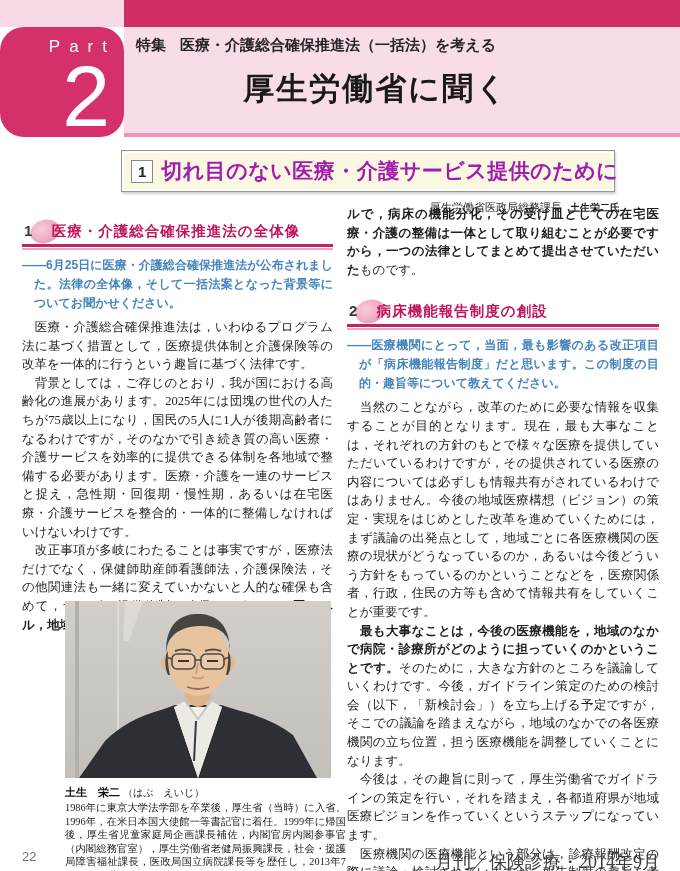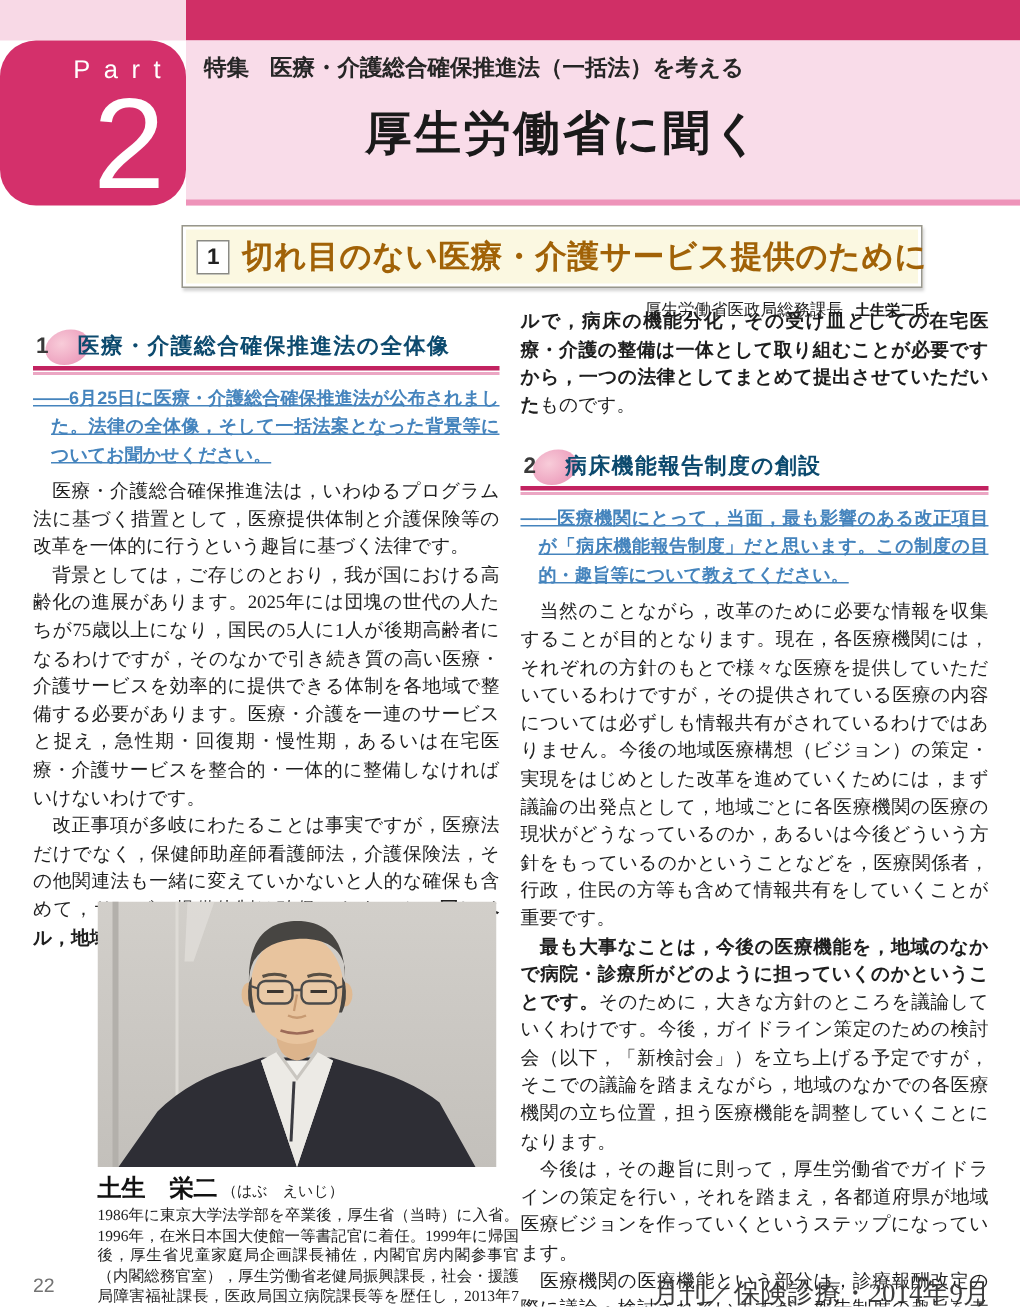--- a/index.html
+++ b/index.html
@@ -39,21 +39,21 @@
     position:absolute; left:121px; top:150px; width:494px; height:42px;
     background:#fbf8e1; border:1px solid #97968e;
     box-shadow:inset 0 0 0 2px #ffffff, 1px 2px 2px rgba(0,0,0,0.18);
     display:flex; align-items:center; padding-left:9px;
     font-family:"Liberation Sans","DejaVu Sans",sans-serif;
   }
   .section-numbox {
     background:#fff; border:1px solid #8a8a84; font-weight:bold; font-size:15px;
     line-height:21px; padding:0 6px; margin-right:8px; color:#222;
   }
-  .section-title { font-weight:900; font-size:21px; letter-spacing:0.5px; color:#a16207; white-space:nowrap; }
+  .section-title { font-weight:900; font-size:21px; letter-spacing:0.5px; color:#a21caf; white-space:nowrap; }
   
   .byline {
     position:absolute; top:197px; right:60px; text-align:right;
     font-family:"Liberation Sans","DejaVu Sans",sans-serif; color:#1c1c1c;
   }
   .byline-role { font-size:11px; margin-right:8px; }
   .byline-name { font-size:10px; font-weight:bold; }
   
   .col {
     position:absolute; width:311px; font-size:12.5px; line-height:18.6px;
@@ -65,34 +65,34 @@
   .bold { font-weight:bold; }
   
   .colhead { font-family:"Liberation Sans","DejaVu Sans",sans-serif; margin-bottom:5px; }
   .colhead-line { position:relative; padding-left:2px; height:22px; }
   .h-ellipse {
     position:absolute; left:8px; top:-2px; width:30px; height:23px; border-radius:50%;
     background:radial-gradient(ellipse at 40% 35%, #f8ccd9 0%, #ec9dbc 75%);
     transform:rotate(-18deg);
   }
   .h-num { position:relative; z-index:1; font-weight:bold; font-size:15px; color:#3a3a3a; margin-right:16px; }
-  .h-title { position:relative; z-index:1; font-weight:bold; font-size:14.5px; letter-spacing:1px; color:#0c4a6e; }
+  .h-title { position:relative; z-index:1; font-weight:bold; font-size:14.5px; letter-spacing:1px; color:#be185d; }
   .rule-dark  { height:3px; background:#c22260; }
   .rule-light { height:2px; background:#eba6c3; margin-top:1px; }
   
   .question {
     font-family:"Liberation Sans","DejaVu Sans",sans-serif;
     color:#4584bd; font-weight:bold; font-size:12px; line-height:19px;
-    padding-left:1em; text-indent:-1em; margin:6px 0 5px 0; text-align:justify;text-decoration:underline;
+    padding-left:1em; text-indent:-1em; margin:6px 0 5px 0; text-align:justify;
   }
   
   .portrait-block { position:absolute; left:65px; top:601px; width:281px; }
   .portrait-frame { width:266px; height:177px; display:block; }
   .caption-namerow { margin-top:4px; font-family:"Liberation Sans","DejaVu Sans",sans-serif; }
-  .caption-name { font-weight:bold; font-size:16px; color:#111; }
+  .caption-name { font-weight:bold; font-size:11px; color:#111; }
   .caption-reading { font-size:10px; color:#222; margin-left:3px; }
   .caption-bio {
     margin-top:1px; font-size:10.3px; line-height:13.6px; text-align:justify; color:#1c1c1c;
   }
   
   .page-number {
     position:absolute; left:22px; top:849px;
     font-family:"Liberation Sans","DejaVu Sans",sans-serif; font-size:13px; color:#737373;
   }
   .journal-line {
@@ -203,21 +203,21 @@
       <span class="h-ellipse"></span>
       <span class="h-num">2</span>
       <span class="h-title">病床機能報告制度の創設</span>
     </div>
     <div class="rule-dark"></div>
     <div class="rule-light"></div>
   </div>
 
   <div class="question">――医療機関にとって，当面，最も影響のある改正項目が「病床機能報告制度」だと思います。この制度の目的・趣旨等について教えてください。</div>
 
-  <p>　当然のことながら，改革のために必要な情報を収集することが目的となります。現在，各医療機関には，それぞれの方針のもとで様々な医療を提供していただいているわけですが，その提供されている医療の内容については必ずしも情報共有がされているわけではありません。今後の地域医療構想（ビジョン）の策定・実現をはじめとした改革を進めていくためには，まず議論の出発点として，地域ごとに各医療機関の医療の現状がどうなっているのか，あるいは今後どういう方針をもっているのかということなどを，医療関係者，行政，住民の方等も含めて情報共有をしていくことが重要です。</p>
+  <p>　当然のことながら，改革のために必要な情報を収集することが目的となります。現在，最も大事なことは，それぞれの方針のもとで様々な医療を提供していただいているわけですが，その提供されている医療の内容については必ずしも情報共有がされているわけではありません。今後の地域医療構想（ビジョン）の策定・実現をはじめとした改革を進めていくためには，まず議論の出発点として，地域ごとに各医療機関の医療の現状がどうなっているのか，あるいは今後どういう方針をもっているのかということなどを，医療関係者，行政，住民の方等も含めて情報共有をしていくことが重要です。</p>
   <p><span class="bold">　最も大事なことは，今後の医療機能を，地域のなかで病院・診療所がどのように担っていくのかということです。</span><span>そのために，大きな方針のところを議論していくわけです。今後，ガイドライン策定のための検討会（以下，「新検討会」）を立ち上げる予定ですが，そこでの議論を踏まえながら，地域のなかでの各医療機関の立ち位置，担う医療機能を調整していくことになります。</span></p>
   <p>　今後は，その趣旨に則って，厚生労働省でガイドラインの策定を行い，それを踏まえ，各都道府県が地域医療ビジョンを作っていくというステップになっています。</p>
   <p>　医療機関の医療機能という部分は，診療報酬改定の際に議論・検討されていますが，報告制度の趣旨を考えると，診療報酬のあり方も含め，この部分の議論が大変重要になってくると改めて感じています。</p>
 
 </div>
 
 <div class="page-number">22</div>
 <div class="journal-line">月刊／保険診療・2014年9月</div>
 
 </body></html>

